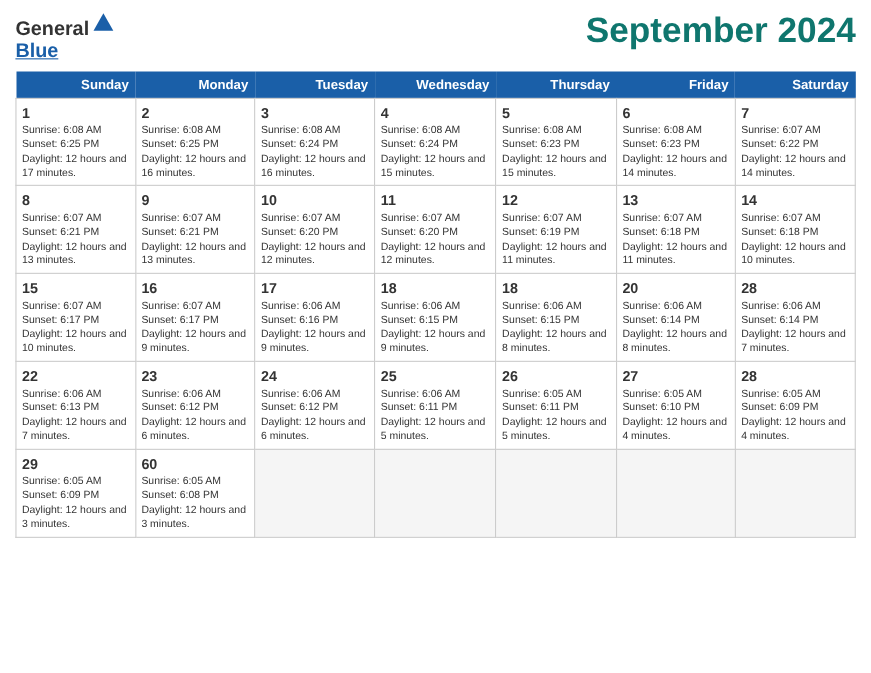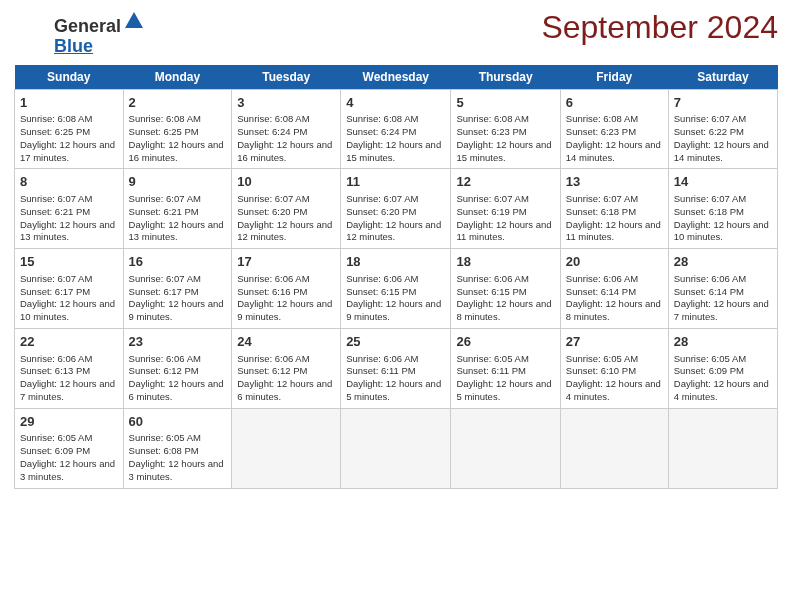--- a/index.html
+++ b/index.html
@@ -21,52 +21,51 @@
       margin-bottom: 8px;
     }
     .logo {
       display: flex;
       align-items: center;
     }
     .logo-text {
       font-size: 18px;
       font-weight: bold;
       line-height: 1.1;
-      margin-left: 40px;
     }
     .logo-general { color: #333; }
     .logo-blue { color: #1a5fa8; text-decoration: underline; }
     .logo-icon {
       width: 22px;
       height: 22px;
       margin-left: 2px;
     }
     .title-block {
       text-align: right;
     }
     .month-title {
       font-size: 32px;
-      font-weight: normal;
-      color: #7f1d1d;
+      font-weight: bold;
+      color: #0f766e;
       line-height: 1.1;
       margin-left: 19px;
     }
     .location {
       font-size: 14px;
       color: #555;
     }
     table {
       width: 100%;
       border-collapse: collapse;
       font-size: 10px;
     }
     th {
       background-color: #1a5fa8;
       color: #fff;
-      text-align: center;
+      text-align: right;
       padding: 5px 6px;
       font-size: 12px;
       font-weight: bold;
     }
     td {
       border: 1px solid #ccc;
       vertical-align: top;
       padding: 4px 5px;
       width: 113px;
       height: 78px;

